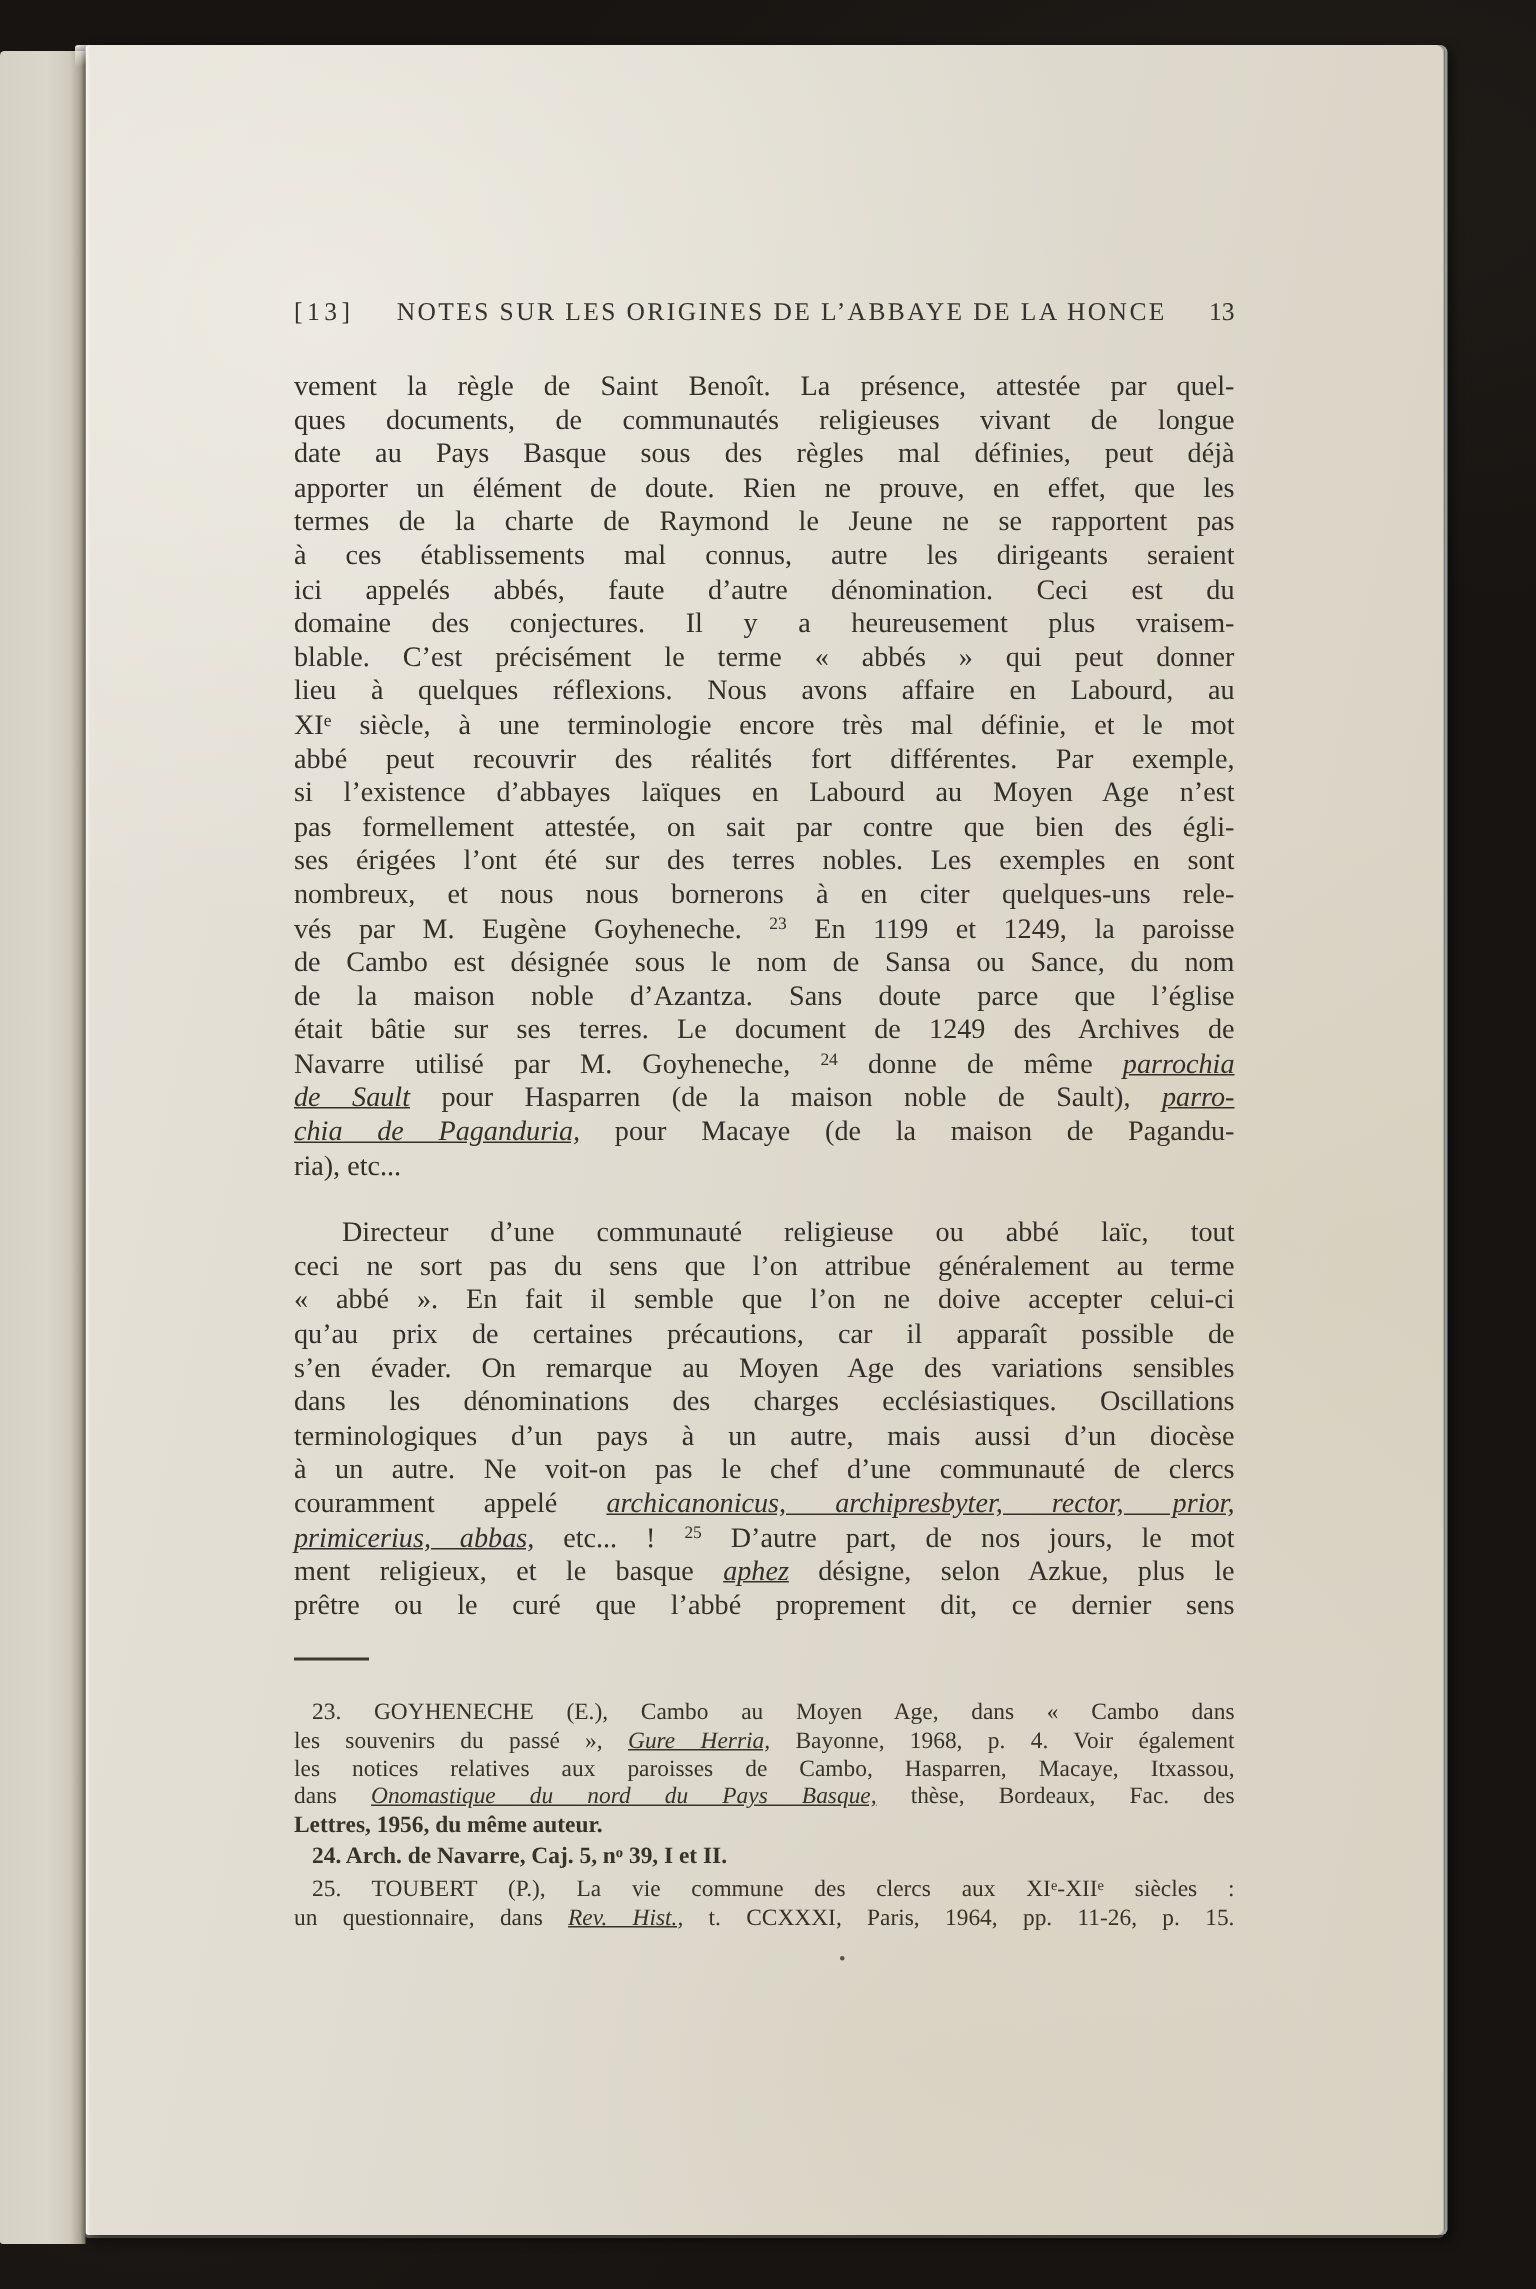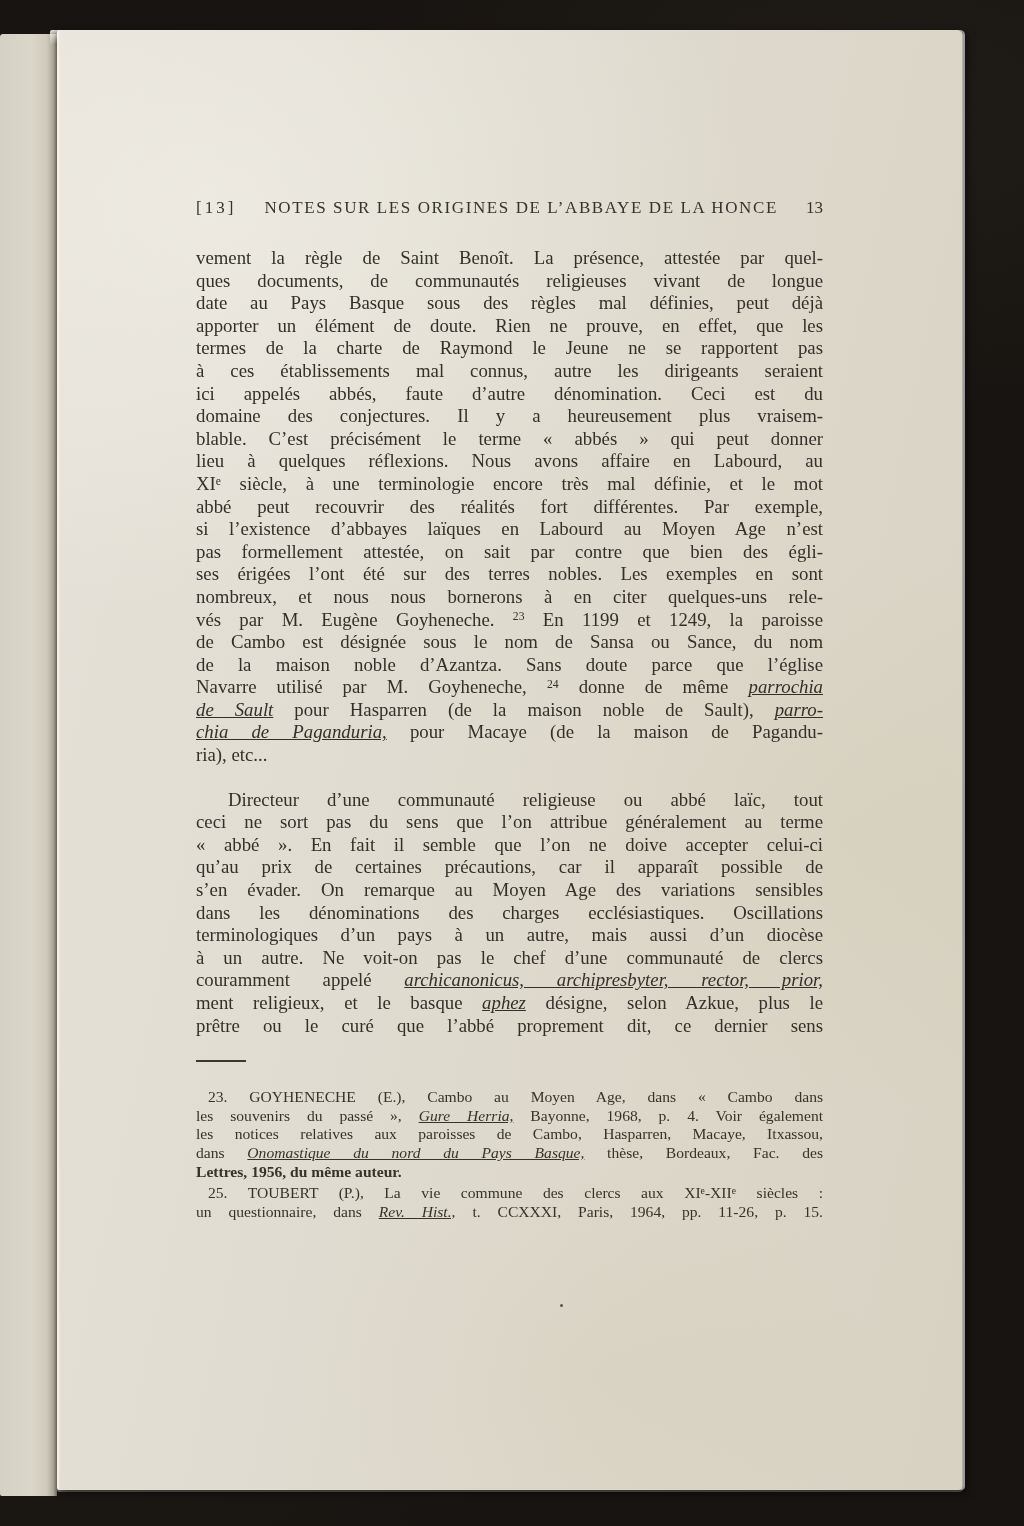--- a/index.html
+++ b/index.html
@@ -92,51 +92,56 @@
           <div class="tline">lieu à quelques réflexions. Nous avons affaire en Labourd, au</div>
           <div class="tline">XI<sup>e</sup> siècle, à une terminologie encore très mal définie, et le mot</div>
           <div class="tline">abbé peut recouvrir des réalités fort différentes. Par exemple,</div>
           <div class="tline">si l’existence d’abbayes laïques en Labourd au Moyen Age n’est</div>
           <div class="tline">pas formellement attestée, on sait par contre que bien des égli-</div>
           <div class="tline">ses érigées l’ont été sur des terres nobles. Les exemples en sont</div>
           <div class="tline">nombreux, et nous nous bornerons à en citer quelques-uns rele-</div>
           <div class="tline">vés par M. Eugène Goyheneche. <sup>23</sup> En 1199 et 1249, la paroisse</div>
           <div class="tline">de Cambo est désignée sous le nom de Sansa ou Sance, du nom</div>
           <div class="tline">de la maison noble d’Azantza. Sans doute parce que l’église</div>
+          <div class="tline">était bâtie sur ses terres. Le document de 1249 des Archives de</div>
           <div class="tline">Navarre utilisé par M. Goyheneche, <sup>24</sup> donne de même <i>parrochia</i></div>
           <div class="tline"><i>de Sault</i> pour Hasparren (de la maison noble de Sault), <i>parro-</i></div>
           <div class="tline"><i>chia de Paganduria,</i> pour Macaye (de la maison de Pagandu-</div>
           <div class="tline endleft">ria), etc...</div>
         </div>
         <div class="para">
           <div class="tline indent">Directeur d’une communauté religieuse ou abbé laïc, tout</div>
           <div class="tline">ceci ne sort pas du sens que l’on attribue généralement au terme</div>
           <div class="tline">« abbé ». En fait il semble que l’on ne doive accepter celui-ci</div>
           <div class="tline">qu’au prix de certaines précautions, car il apparaît possible de</div>
           <div class="tline">s’en évader. On remarque au Moyen Age des variations sensibles</div>
           <div class="tline">dans les dénominations des charges ecclésiastiques. Oscillations</div>
           <div class="tline">terminologiques d’un pays à un autre, mais aussi d’un diocèse</div>
           <div class="tline">à un autre. Ne voit-on pas le chef d’une communauté de clercs</div>
           <div class="tline">couramment appelé <i>archicanonicus, archipresbyter, rector, prior,</i></div>
+          <div class="tline"><i>primicerius, abbas,</i> etc... ! <sup>25</sup> D’autre part, de nos jours, le mot</div>
           <div class="tline">ment religieux, et le basque <i>aphez</i> désigne, selon Azkue, plus le</div>
           <div class="tline">prêtre ou le curé que l’abbé proprement dit, ce dernier sens</div>
         </div>
       </div>
 
     <div class="fn-rule"></div>
 
     <div class="footnotes">
         <div class="footnote">
           <div class="fnline indent">23. GOYHENECHE (E.), Cambo au Moyen Age, dans « Cambo dans</div>
           <div class="fnline">les souvenirs du passé », <i>Gure Herria,</i> Bayonne, 1968, p. 4. Voir également</div>
           <div class="fnline">les notices relatives aux paroisses de Cambo, Hasparren, Macaye, Itxassou,</div>
           <div class="fnline">dans <i>Onomastique du nord du Pays Basque,</i> thèse, Bordeaux, Fac. des</div>
           <div class="fnline endleft">Lettres, 1956, du même auteur.</div>
         </div>
         <div class="footnote">
+          <div class="fnline indent endleft">24. Arch. de Navarre, Caj. 5, n<sup>o</sup> 39, I et II.</div>
+        </div>
+        <div class="footnote">
           <div class="fnline indent">25. TOUBERT (P.), La vie commune des clercs aux XI<sup>e</sup>-XII<sup>e</sup> siècles :</div>
           <div class="fnline">un questionnaire, dans <i>Rev. Hist.,</i> t. CCXXXI, Paris, 1964, pp. 11-26, p. 15.</div>
         </div>
       </div>
   </div>
 
   <div class="speck"></div>
 </div>
 
 </body></html>

